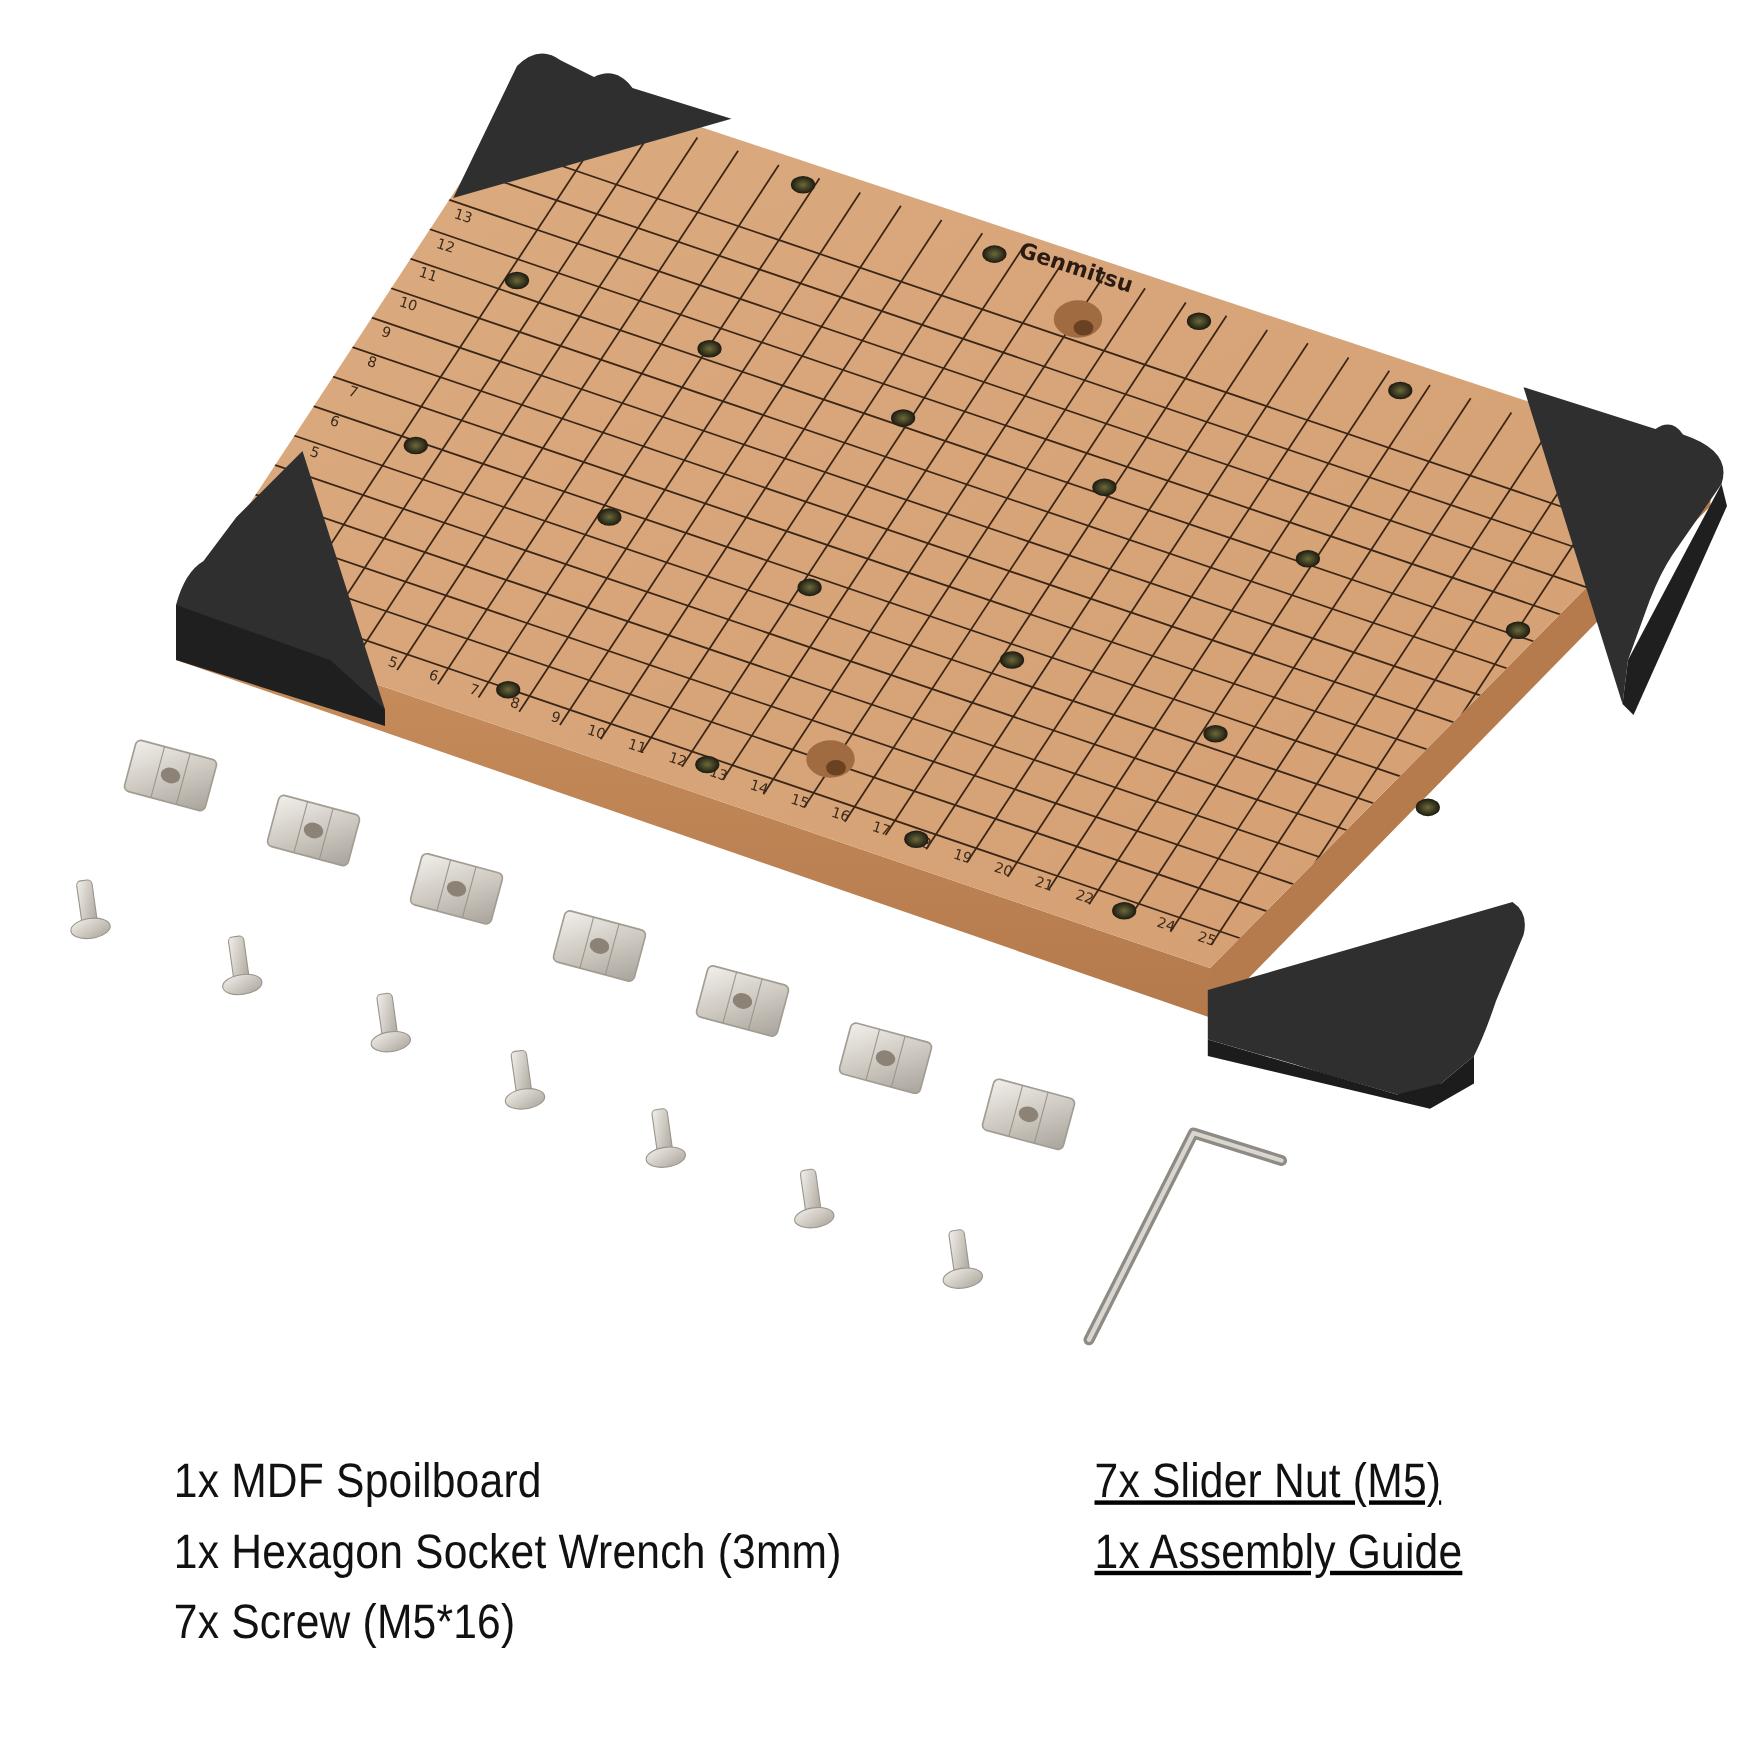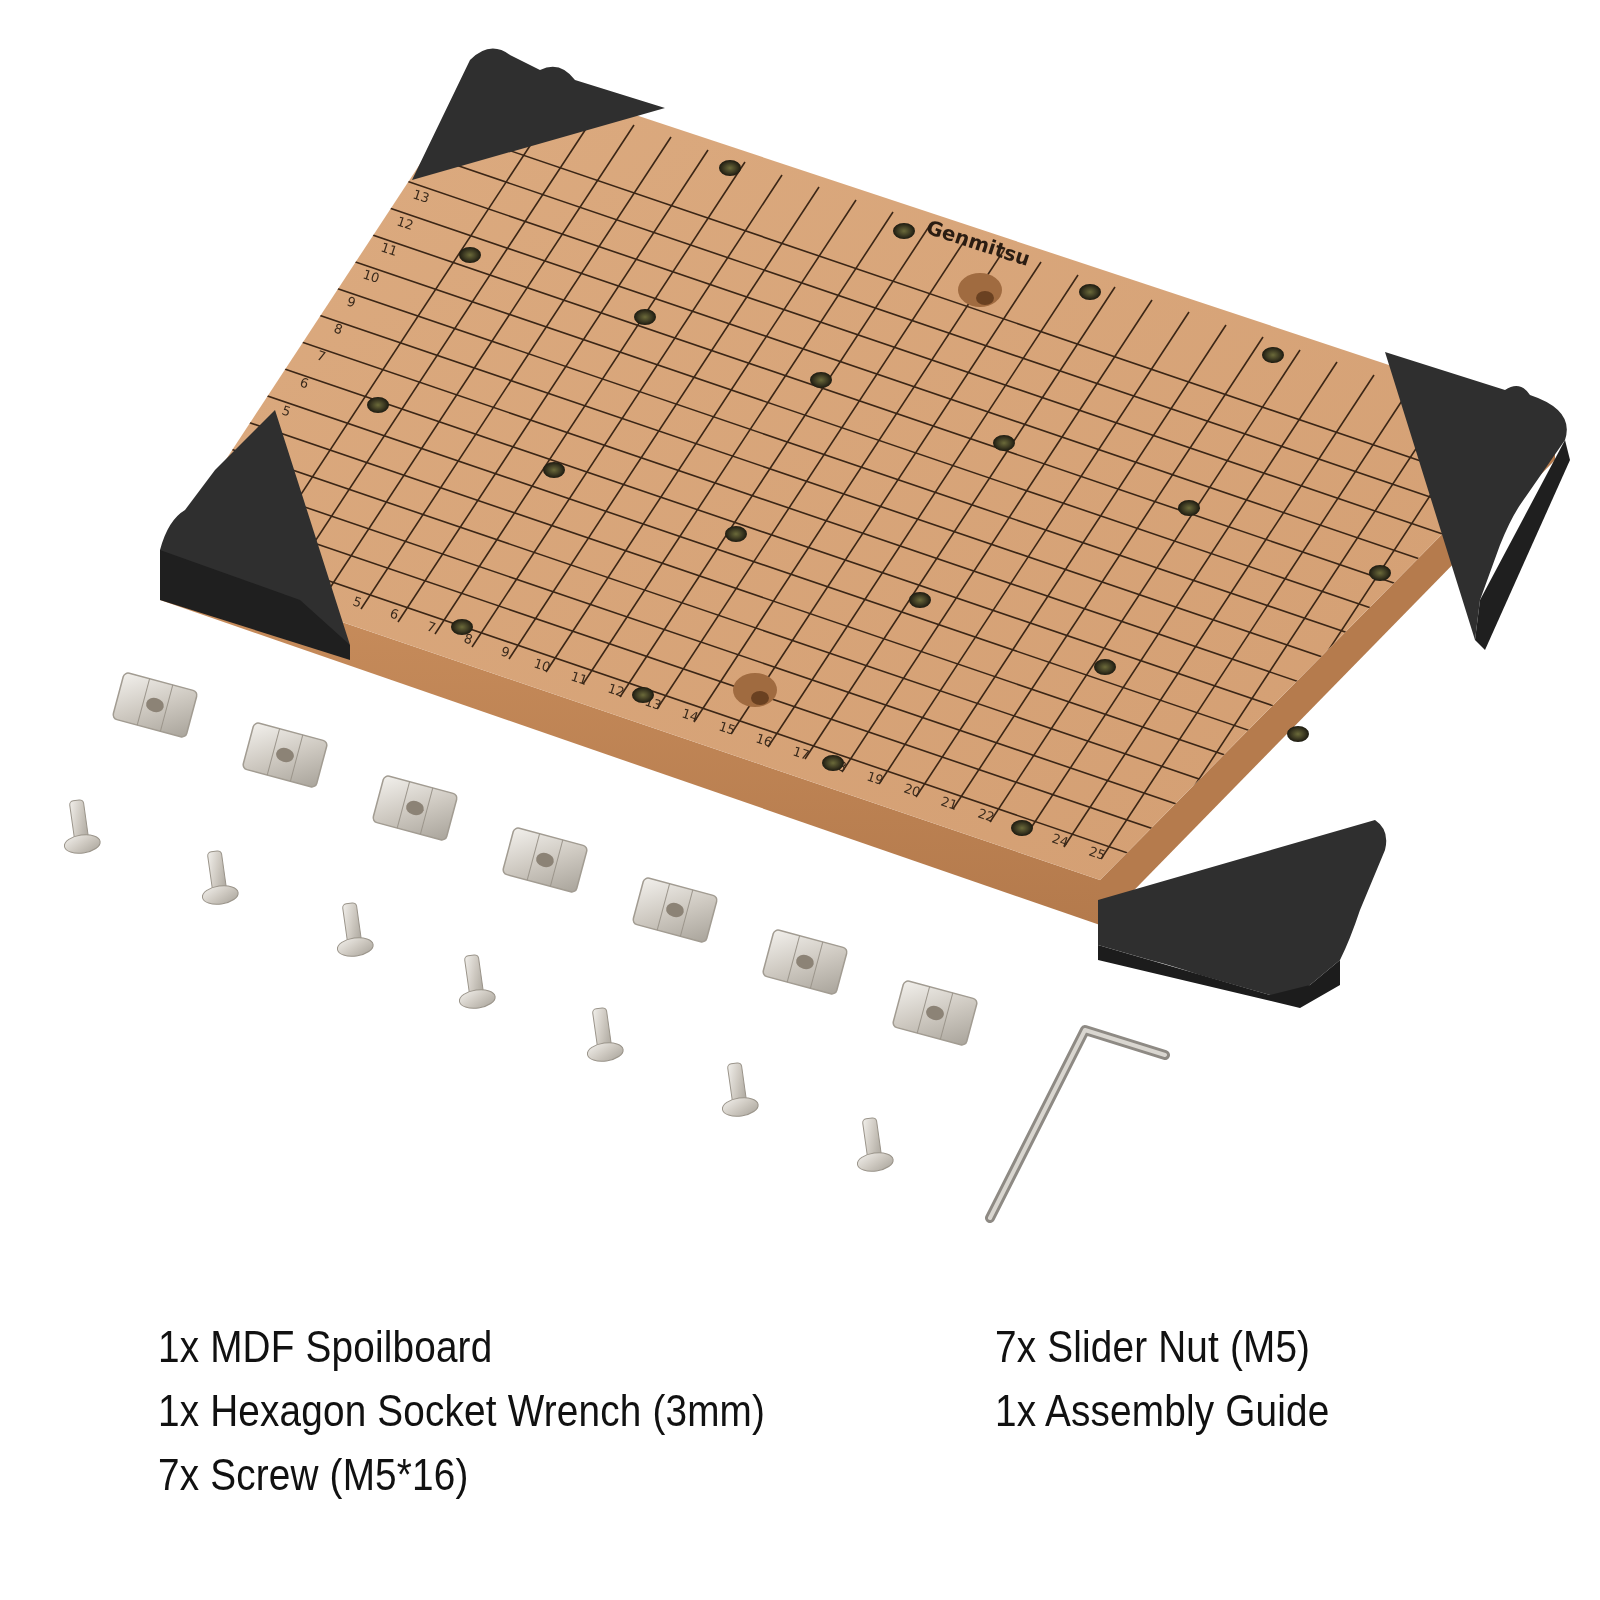--- a/index.html
+++ b/index.html
@@ -2,21 +2,21 @@
 <html><head>
 <meta charset="utf-8">
 <style>
   html, body { margin: 0; padding: 0; background: #ffffff; }
   body { width: 1600px; height: 1600px; position: relative; overflow: hidden; font-family: "Liberation Sans", sans-serif; }
   .scene { position: absolute; left: 0; top: 0; width: 1600px; height: 1250px; }
   .scene svg { position: absolute; left: 0; top: 0; }
   .caption { position: absolute; top: 1315px; left: 0; width: 1600px; height: 260px; }
   .caption-col { position: absolute; top: 0; }
   .caption-col.left { left: 158px; }
-  .caption-col.right { left: 995px; }
+  .caption-col.right { left: 995px; text-decoration: underline; }
   .caption-line {
     font-family: "Liberation Sans", sans-serif;
     font-size: 44px;
     line-height: 64px;
     color: #111111;
     letter-spacing: 0.2px;
     white-space: nowrap;
     transform: scaleX(0.88);
     transform-origin: left center;
   }

